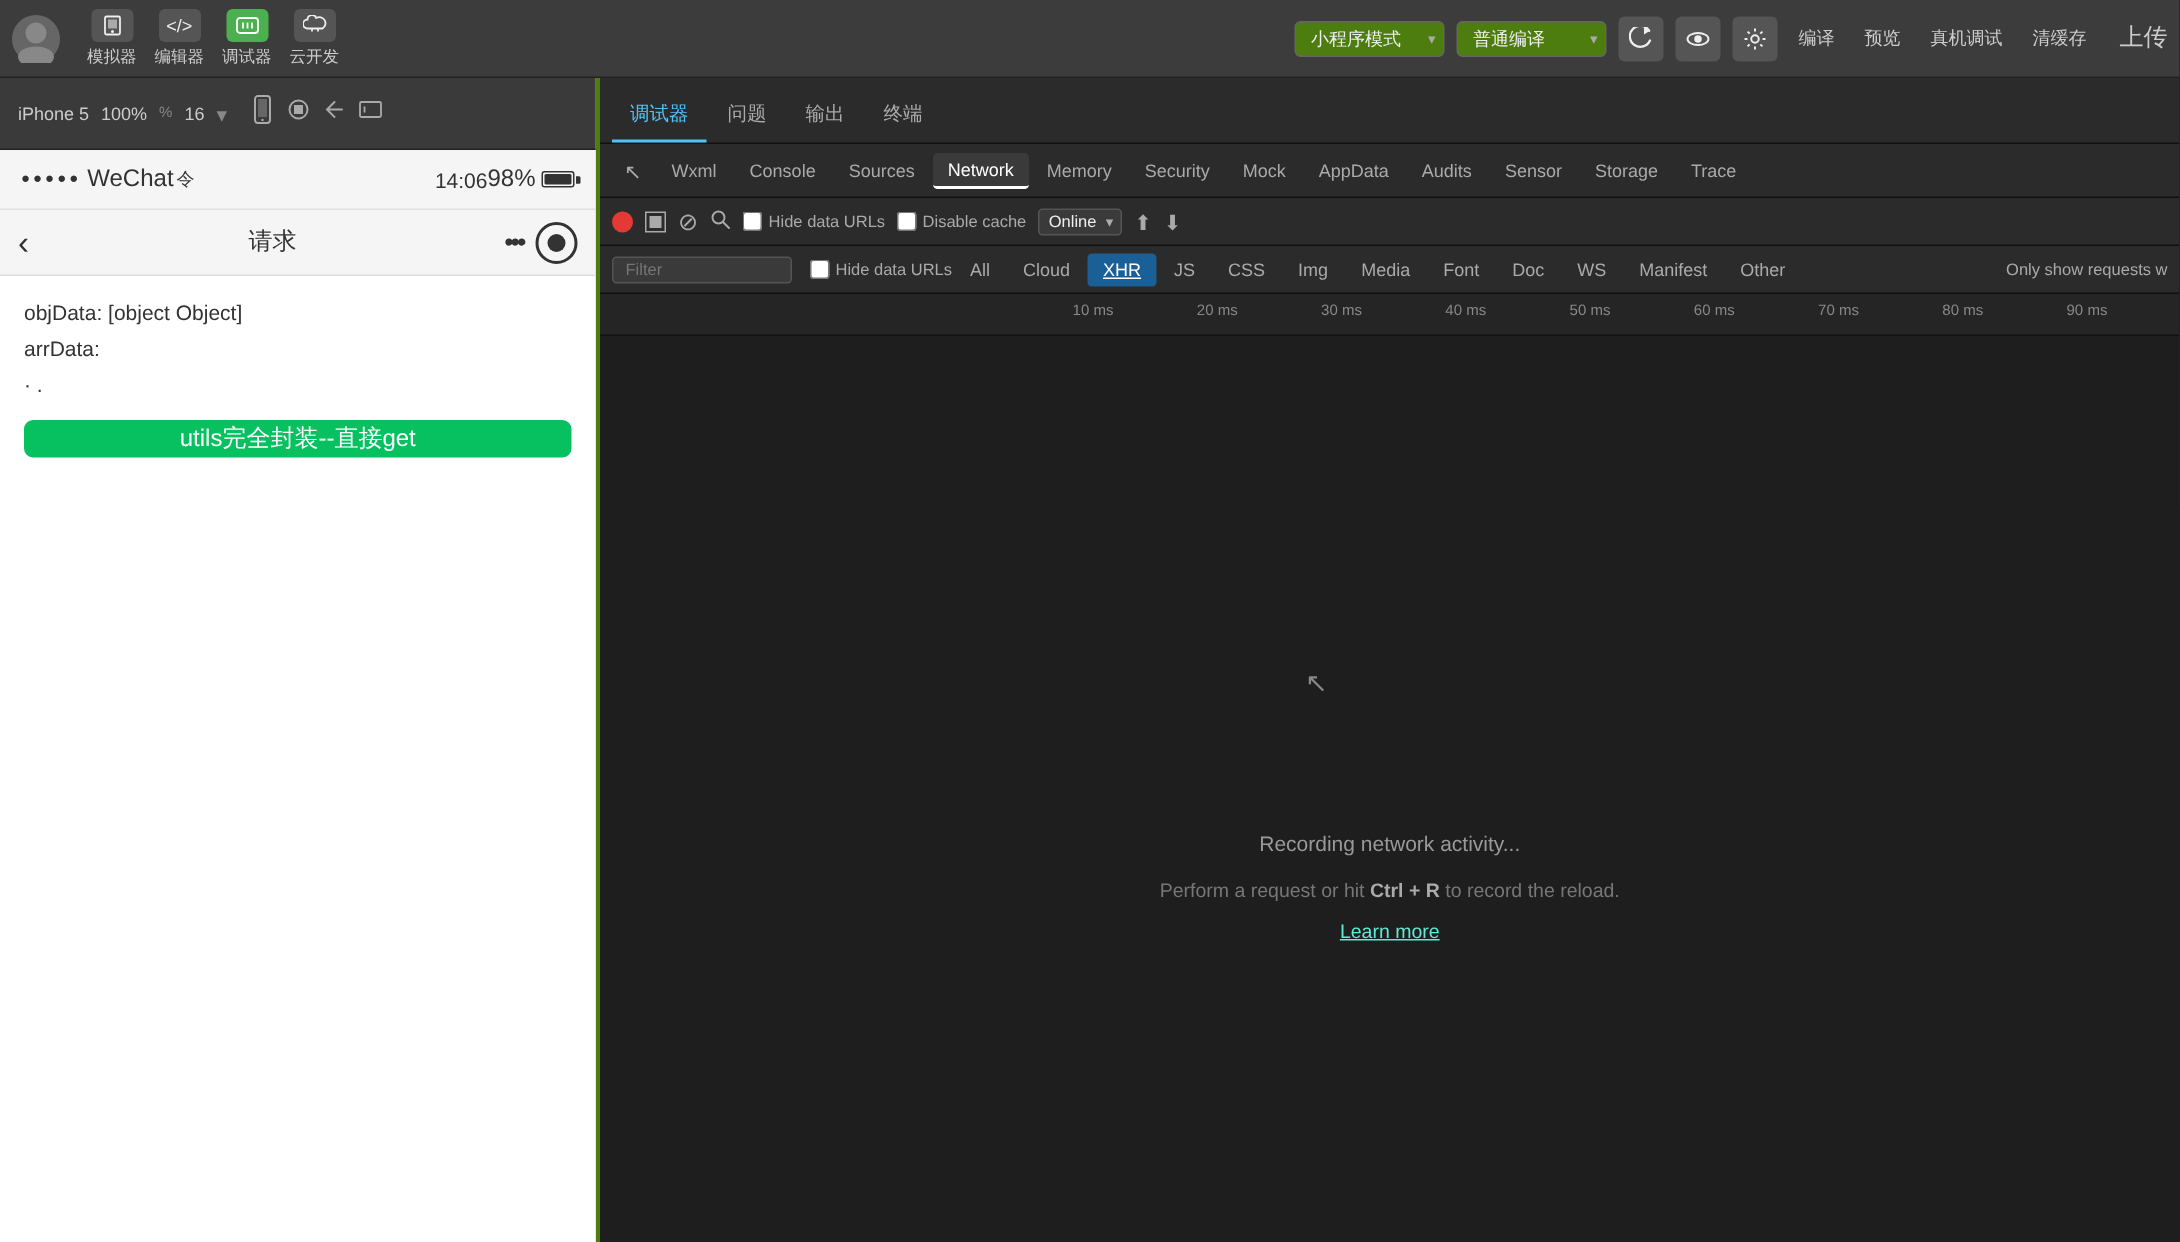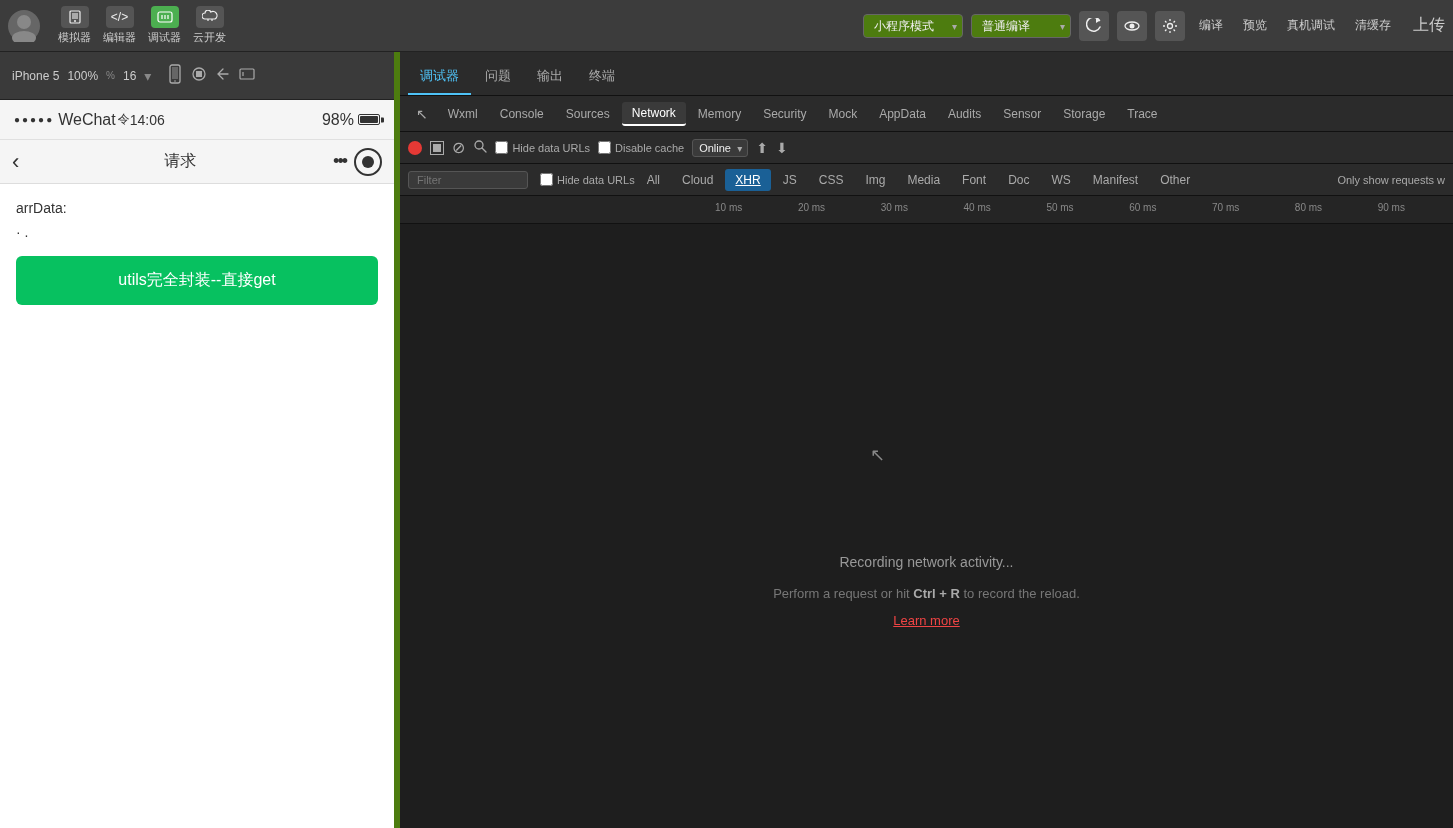--- a/index.html
+++ b/index.html
@@ -122,21 +122,21 @@
       overflow: hidden;
     }
 
     
     .phone-panel {
       width: 400px;
       background: #fde047;
       display: flex;
       flex-direction: column;
       flex-shrink: 0;
-      border-right: 6px solid #4d7c0f;
+      border-right: 3px solid #4d7c0f;
     }
     .phone-toolbar {
       height: 48px;
       background: #3a3a3a;
       display: flex;
       align-items: center;
       padding: 0 12px;
       border-bottom: 1px solid #222;
       gap: 8px;
       font-size: 12px;
@@ -176,21 +176,21 @@
       margin-left: 4px;
       font-size: 16px;
       color: #333;
     }
     .status-wifi {
       font-size: 12px;
       margin-left: 2px;
     }
     .status-time {
       flex: 1;
-      text-align: left;
+      text-align: right;
       font-size: 14px;
       font-weight: 500;
     }
     .status-battery {
       display: flex;
       align-items: center;
       gap: 4px;
       font-size: 16px;
     }
     .battery-icon {
@@ -276,21 +276,21 @@
       margin-bottom: 8px;
     }
     .content-dots {
       font-size: 14px;
       color: #333;
       margin-bottom: 16px;
     }
     .green-btn {
       display: block;
       width: 100%;
-      padding: 14px;
+      padding: 2px;
       background: #07C160;
       color: #fff;
       border: none;
       border-radius: 6px;
       font-size: 16px;
       cursor: pointer;
       margin-bottom: 12px;
       text-align: center;
     }
 
@@ -482,21 +482,21 @@
     .network-empty-desc {
       font-size: 13px;
       color: #777;
       text-align: center;
       line-height: 1.8;
     }
     .network-empty-desc strong {
       color: #aaa;
     }
     .network-learn-more {
-      color: #ef4444;
+      color: #5eead4;
       font-size: 13px;
       cursor: pointer;
       text-decoration: underline;
       margin-top: 8px;
     }
   </style>
 </head>
 <body>
 
 <div class="top-toolbar">
@@ -638,20 +638,21 @@
       <div class="nav-bar">
         <span class="nav-back">‹</span>
         <span class="nav-title">请求</span>
         <span class="nav-more">•••</span>
         <div class="nav-record">
           <div class="nav-record-dot"></div>
         </div>
       </div>
 
       <div class="phone-content">
+        <div class="content-text">objData: [object Object]</div>
         <div class="content-text">arrData:</div>
         <div class="content-dots">· .</div>
         <button class="green-btn">utils完全封装--直接get</button>
       </div>
     </div>
   </div>
 
   <div class="devtools-panel">
 
     <div class="devtools-tabs">

